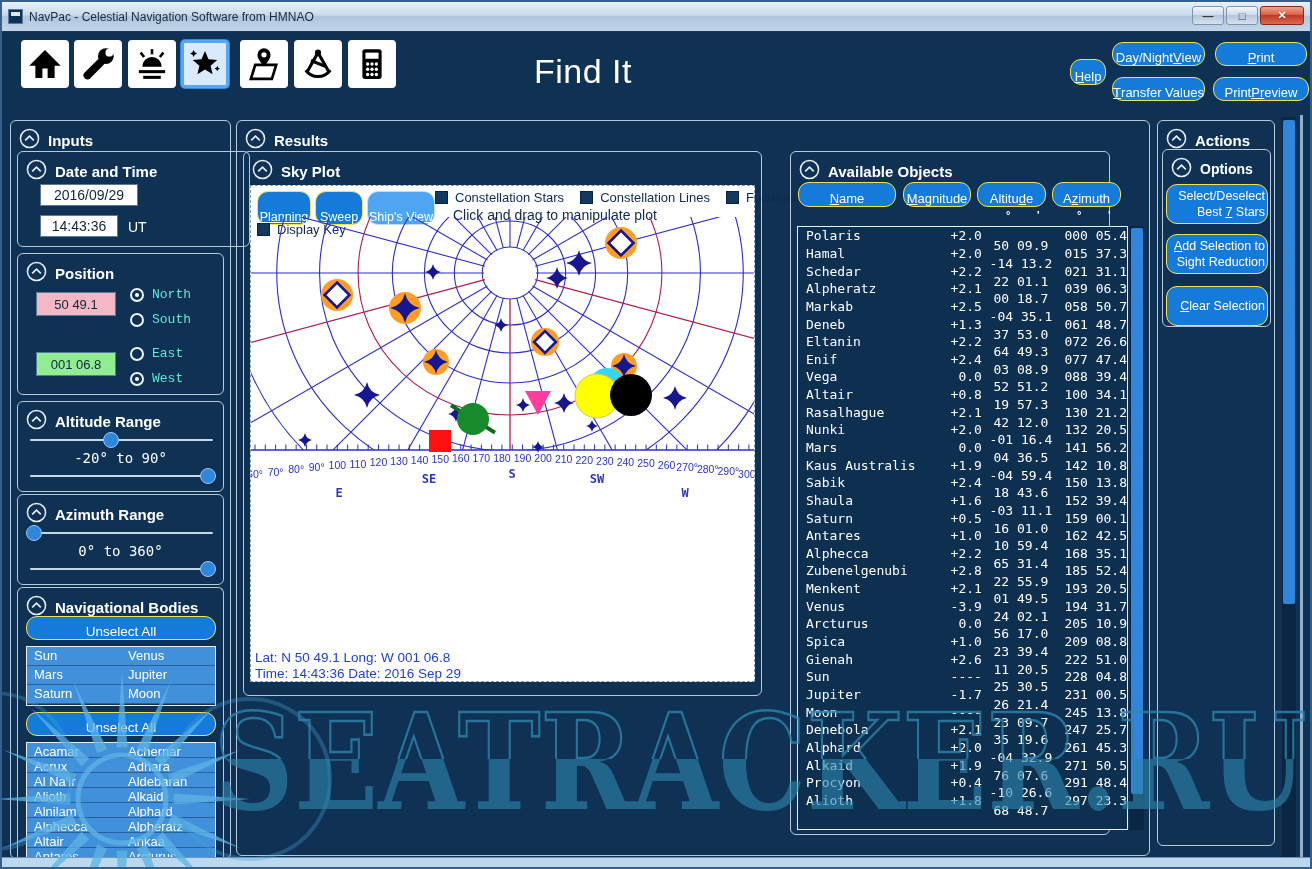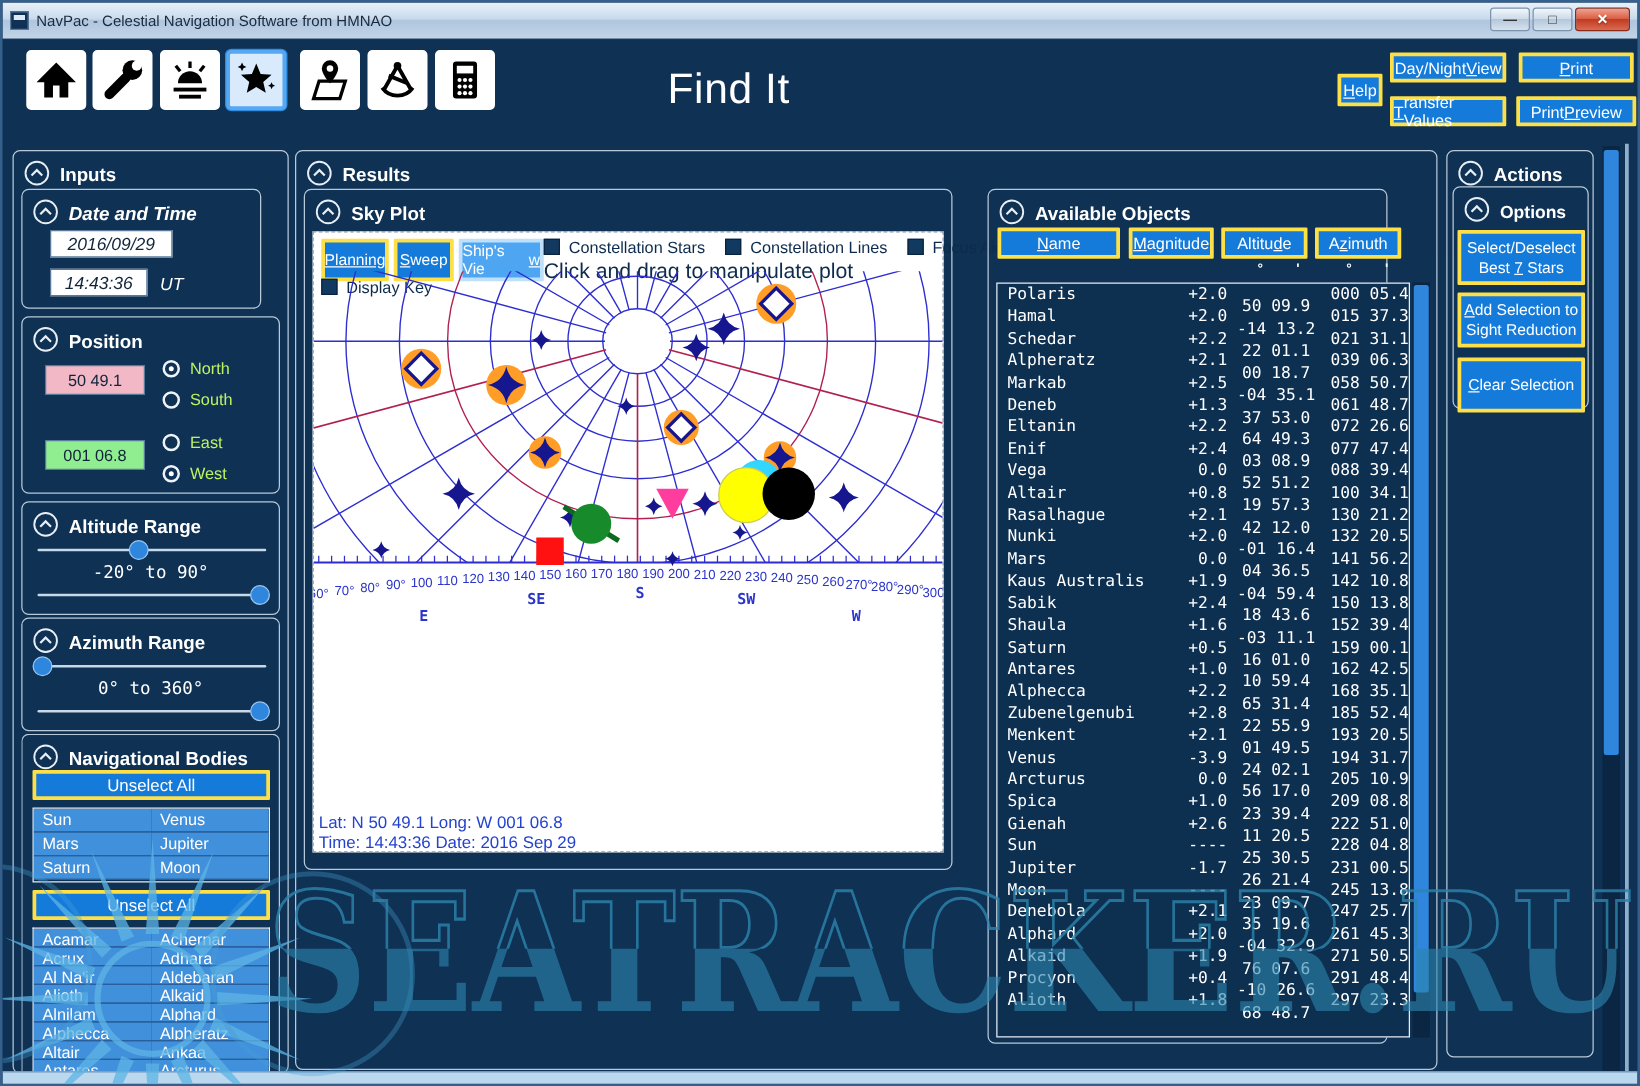--- a/index.html
+++ b/index.html
@@ -17,51 +17,51 @@
 .wbtn { width:32px; height:19px; border:1px solid #7E94AC; border-radius:3px;
   background:linear-gradient(#F2F7FC,#CBD9E8 50%,#B4C7DA 50%,#D5E2EF); font-size:11px; color:#333;
   display:flex; align-items:center; justify-content:center; font-weight:bold; }
 .wbtn.close { width:44px; background:linear-gradient(#EFA28F,#D95A3F 50%,#C13A22 50%,#D96A50); color:#fff;
   border-color:#8A2A18; text-shadow:0 1px 1px #7A2010; }
 
 .toolbar-icon { position:absolute; top:38px; width:48px; height:48px; background:#fff; border-radius:4px;
   display:flex; align-items:center; justify-content:center; border:2px solid #fff; }
 .toolbar-icon.active { border:3px solid #57A8F2; background:#D8EAFB; box-shadow:0 0 0 1px #2F8AE0; }
 .find-title { position:absolute; left:532px; top:50px; font-size:34px; color:#FFF; letter-spacing:.5px; }
-.blue-btn { background:#147BDB; border:3px solid #fde047; border-radius:1px; color:#fff;
-  display:flex; align-items:center; justify-content:center; font-size:13px; cursor:default; }
+.blue-btn { background:#147BDB; border:1px solid #fde047; border-radius:11px; color:#fff;
+  display:flex; align-items:flex-end; justify-content:center; font-size:13px; cursor:default; }
 .blue-btn u { text-decoration:underline; }
 
 .panel { position:absolute; border:1px solid #B8C9D9; border-radius:6px; }
 .ptitle { position:absolute; left:8px; top:7px; display:flex; align-items:center; gap:8px;
   color:#fff; font-weight:bold; font-size:15px; white-space:nowrap; }
 .chev { flex:0 0 auto; }
 
 .field { position:absolute; background:#fff; border:1px solid #5A7A9A; color:#10253C;
   font-size:14px; display:flex; align-items:center; justify-content:center; }
 .lbl { position:absolute; color:#fff; font-size:13px; }
-.radio-row { position:absolute; display:flex; align-items:flex-end; gap:8px; color:#bef264; font-size:13px; }
+.radio-row { position:absolute; display:flex; align-items:flex-end; gap:8px; color:#5eead4; font-size:13px;font-family:Liberation Mono, monospace; }
 .radio { width:14px; height:14px; border-radius:50%; border:2px solid #EDF3F9; background:#0E3154; position:relative; }
 .radio.sel::after { content:""; position:absolute; left:3px; top:3px; width:4px; height:4px; border-radius:50%; background:#fff; }
 .slider { position:absolute; height:16px; }
 .slider .track { position:absolute; left:0; right:0; top:7px; height:2px; background:#C7D8E8; border-radius:2px; }
 .slider .thumb { position:absolute; top:0; width:16px; height:16px; border-radius:50%;
   background:#2E86DD; border:1px solid #9CC6EE; margin-left:-8px; }
 .range-lbl { position:absolute; width:100%; text-align:center; color:#fff; font-size:14px; font-family:"DejaVu Sans Mono",monospace; }
 .sel-list { position:absolute; border:1px solid #E8EEF5; background:#0E3154; overflow:hidden; }
 .sel-row { display:flex; border-bottom:1px solid #2A5F9E; }
 .sel-cell { width:50%; background:#4190DC; color:#fff; font-size:13px; padding:1px 0 0 7px; white-space:nowrap; overflow:hidden; }
 
 .plot-area { position:absolute; left:6px; top:33px; width:505px; height:497px; background:#fff;
   border:1px dashed #8899AA; }
 .plot-btn { position:absolute; height:34px; font-size:12.5px; }
 .pcheck { width:13px; height:13px; background:#123A60; border:1px solid #0A2440; flex:0 0 auto; }
 .pcb-row { position:absolute; left:184px; top:4px; display:flex; align-items:center; gap:7px; }
 .pcb-row .pl { color:#0D2B4C; font-size:13px; margin-right:9px; white-space:nowrap; }
-.hint { position:absolute; left:184px; top:21px; color:#0D2B4C; font-size:17px; }
+.hint { position:absolute; left:202px; top:21px; color:#0D2B4C; font-size:14px; }
 .dk-row { position:absolute; left:6px; top:36px; display:flex; align-items:center; gap:7px; }
 .dk-row .pl { color:#0D2B4C; font-size:13px; }
 .plot-footer { position:absolute; left:4px; color:#2343CE; font-size:13.5px; }
 
 .units span { position:absolute; color:#fff; font-size:11px; font-weight:bold; }
 .obj-list { position:absolute; left:6px; top:74px; width:331px; height:604px; background:#0D2F50;
   border:1px solid #E8EEF5; overflow:hidden; font-family:"DejaVu Sans Mono",monospace; font-size:13px; color:#fff; }
 .obj-row { display:flex; height:17.65px; align-items:center; }
 .obj-row .c-name { width:150px; padding-left:8px; white-space:nowrap; }
 .obj-row .c-mag { width:52px; text-align:right; }
@@ -167,21 +167,21 @@
 
   <div class="panel" style="left:8px;top:118px;width:221px;height:739px;">
     <div class="ptitle">
         <span class="chev"><svg width="21" height="21" viewBox="0 0 22 22">
             <circle cx="11" cy="11" r="9.5" fill="none" stroke="#E8EEF5" stroke-width="1.6"></circle>
             <polyline points="6.5,13 11,8.5 15.5,13" fill="none" stroke="#E8EEF5" stroke-width="1.8"></polyline>
           </svg></span>
       <span>Inputs</span>
       </div>
 
-    <div class="panel" style="left:6px;top:30px;width:192px;height:96px;font-style:italic;">
+    <div class="panel" style="left:6px;top:30px;width:233px;height:96px;">
       <div class="ptitle">
           <span class="chev"><svg width="21" height="21" viewBox="0 0 22 22">
               <circle cx="11" cy="11" r="9.5" fill="none" stroke="#E8EEF5" stroke-width="1.6"></circle>
               <polyline points="6.5,13 11,8.5 15.5,13" fill="none" stroke="#E8EEF5" stroke-width="1.8"></polyline>
             </svg></span>
         <span>Date and Time</span>
         </div>
       <div class="field" style="left:22px;top:32px;width:98px;height:22px;">2016/09/29</div>
       <div class="field" style="left:22px;top:63px;width:78px;height:22px;">14:43:36</div>
       <div class="lbl" style="left:110px;top:67px;font-size:14px;">UT</div>

